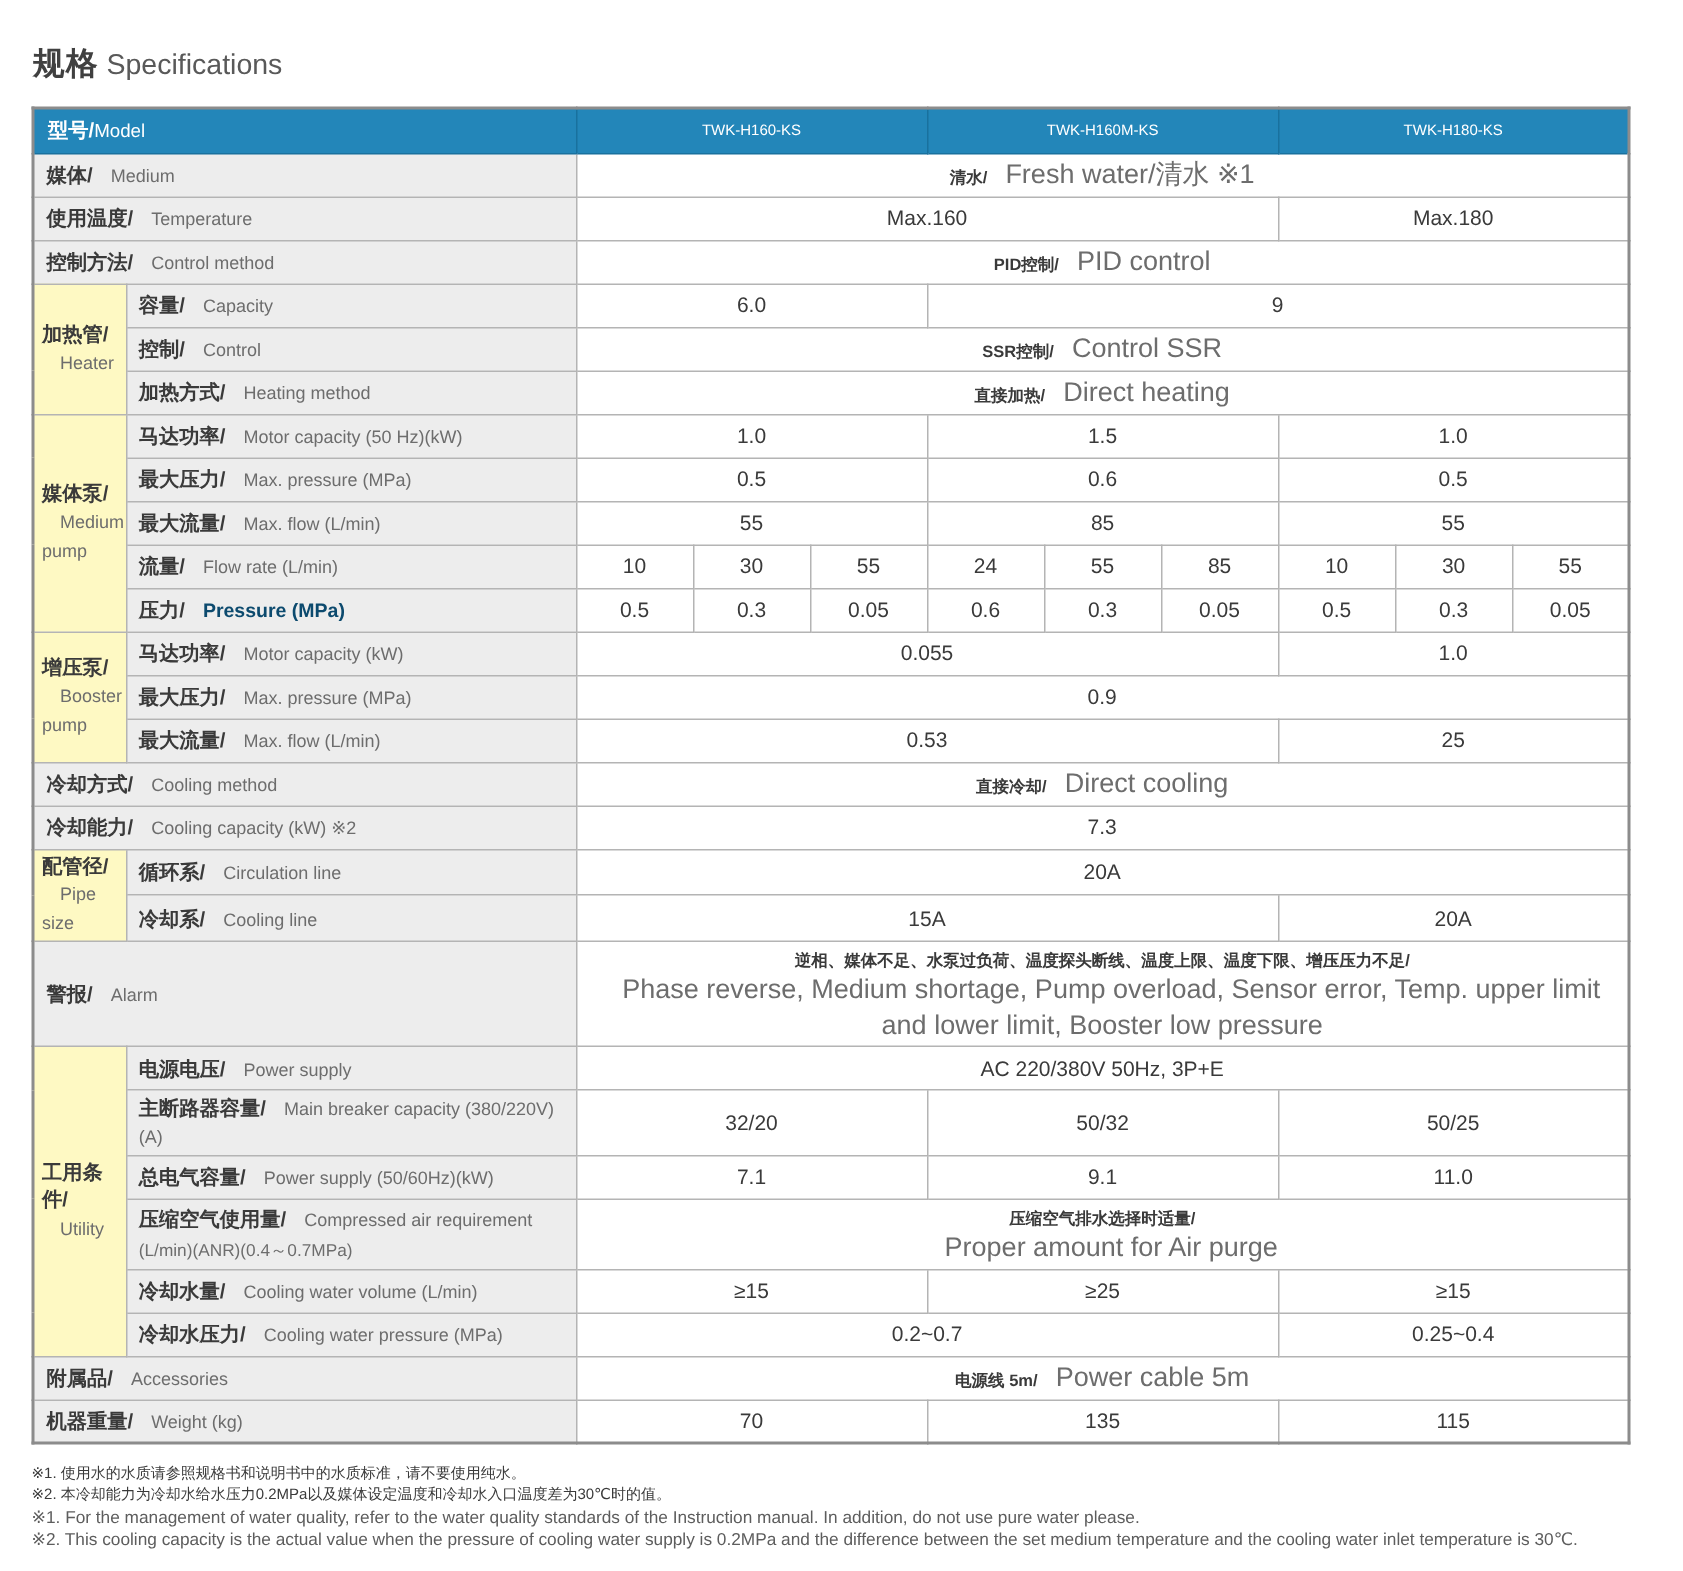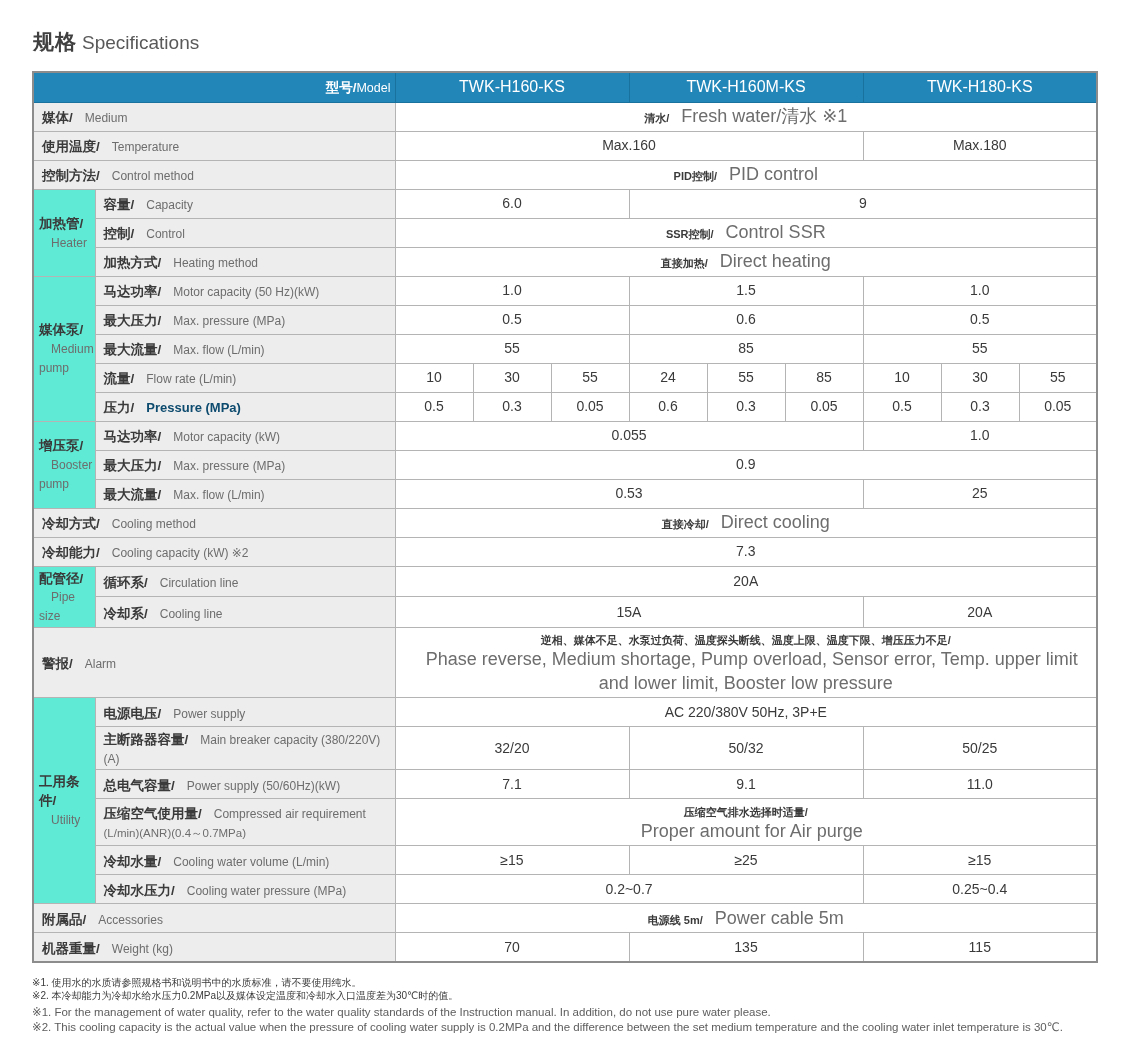--- a/index.html
+++ b/index.html
@@ -1,37 +1,37 @@
 <!DOCTYPE html>
 <html><head>
 <meta charset="utf-8">
 <style>
   html,body{margin:0;padding:0;background:#ffffff;}
   body{font-family:"Liberation Sans","DejaVu Sans",sans-serif;color:#3c3c3c;}
-  .page{width:1122px;height:1047px;box-sizing:border-box;padding:28px 14px 0 32px;overflow:hidden;}
+  .page{width:1122px;height:1047px;box-sizing:border-box;padding:28px 14px 0 21px;overflow:hidden;}
 
   .title{margin:0 0 15px 1px;}
   .title .t-zh{font-size:21px;font-weight:bold;color:#404040;letter-spacing:1px;}
   .title .t-en{font-size:19px;color:#595959;margin-left:5px;}
 
   table.spec{border-collapse:collapse;table-layout:fixed;width:1066px;border:2px solid #8c8c8c;}
   .spec td{border:1px solid #b4b4b4;padding:2px 4px;vertical-align:middle;box-sizing:border-box;}
   .spec tr{height:29px;}
   .spec tr.hrow{height:30px;}
   .spec tr.h56{height:56px;}
   .spec tr.h47{height:47px;}
 
   tr.hrow td{background:#2386b9;color:#ffffff;border:1px solid #19719e;}
-  td.hl{text-align:right;padding-left:9px;}
-  td.hm{text-align:center;font-size:16px;}
+  td.hl{text-align:left;padding-left:9px;}
+  td.hm{text-align:center;font-size:10px;}
   .hzh{font-weight:bold;font-size:13.5px;}
   .hen{font-size:12.5px;}
 
   td.l{background:#ededed;text-align:left;padding:2px 6px 2px 8px;line-height:1.2;}
-  td.g{background:#5eead4;text-align:left;padding:2px 2px 2px 5px;line-height:1.18;}
+  td.g{background:#fef9c3;text-align:left;padding:2px 2px 2px 5px;line-height:1.18;}
   td.v{text-align:center;font-size:14px;color:#3a3a3a;background:#ffffff;line-height:1.3;}
 
   .zh{font-weight:bold;font-size:13.5px;color:#3a3a3a;}
   .en{font-size:12px;color:#6d6d6d;margin-left:12px;}
   .en2{font-size:11.5px;color:#6d6d6d;}
   .en-dark{color:#0c4a6e;font-weight:600;font-size:13px;}
   td.v .zh{font-size:11px;text-align:center;}
   td.v .en{font-size:18px;}
 
   .notes{margin-top:13px;line-height:1.35;}

